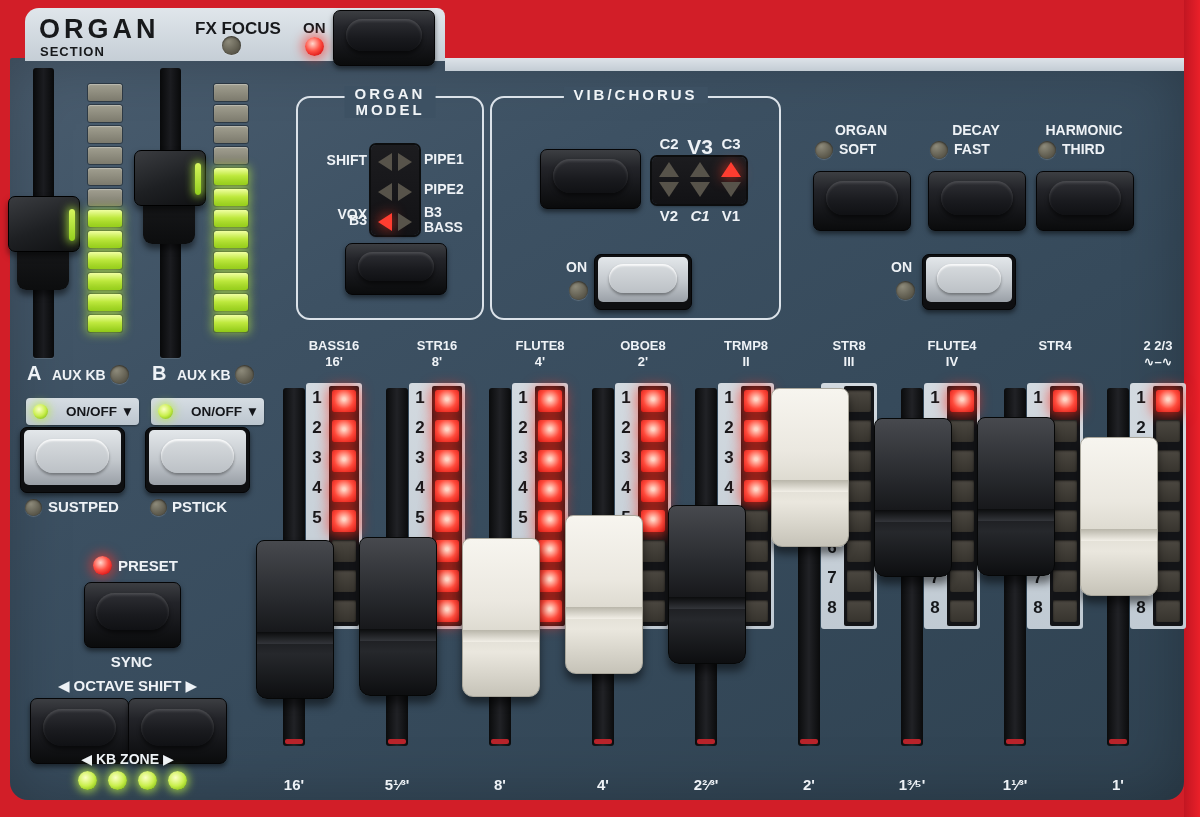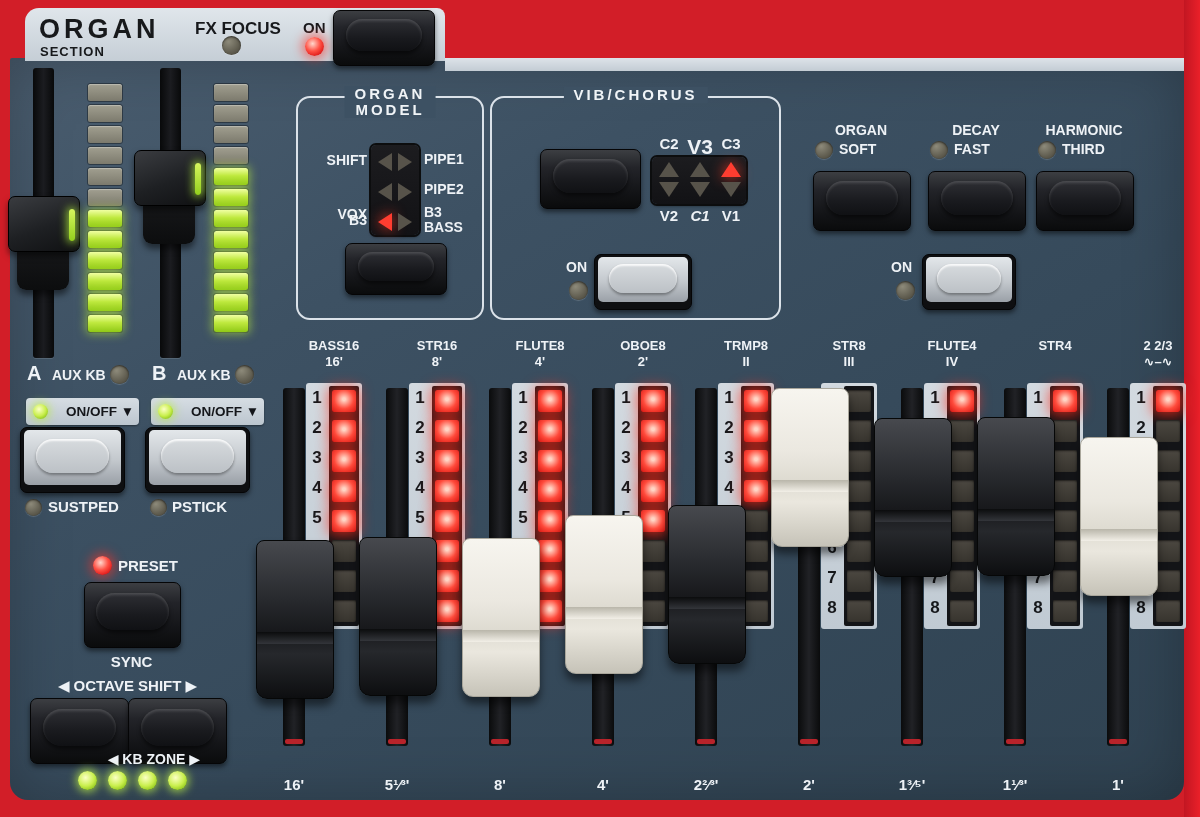--- a/index.html
+++ b/index.html
@@ -188,21 +188,21 @@
   <div class="lbl" style="left:172px;top:498px;font-size:15px;">PSTICK</div>
 
   <div class="led red-on" style="left:93px;top:556px;width:19px;height:19px;"></div>
   <div class="lbl" style="left:118px;top:557px;font-size:15px;">PRESET</div>
   <div class="btn btn-black" style="left:84px;top:582px;width:95px;height:64px;"></div>
   <div class="lbl center" style="left:84px;top:653px;width:95px;font-size:15px;">SYNC</div>
 
   <div class="lbl center" style="left:30px;top:677px;width:195px;font-size:15px;">◀ OCTAVE SHIFT ▶</div>
   <div class="btn btn-black" style="left:30px;top:698px;width:97px;height:64px;"></div>
   <div class="btn btn-black" style="left:128px;top:698px;width:97px;height:64px;"></div>
-  <div class="lbl center" style="left:55px;top:751px;width:145px;text-align:right;">◀ KB ZONE ▶</div>
+  <div class="lbl center" style="left:55px;top:751px;width:145px;">◀ KB ZONE ▶</div>
   <div id="kbzone-leds"></div>
 
   <div id="drawbars">
       <div class="dslot" style="left: 283px;"></div>
       <div class="dstrip" style="left: 306px;">
         <div class="dledcol"></div>
         <div class="dnum" style="top: 5px;">1</div>
         <div class="dled lit" style="top: 7px;"></div>
         <div class="dnum" style="top: 35px;">2</div>
         <div class="dled lit" style="top: 37px;"></div>

